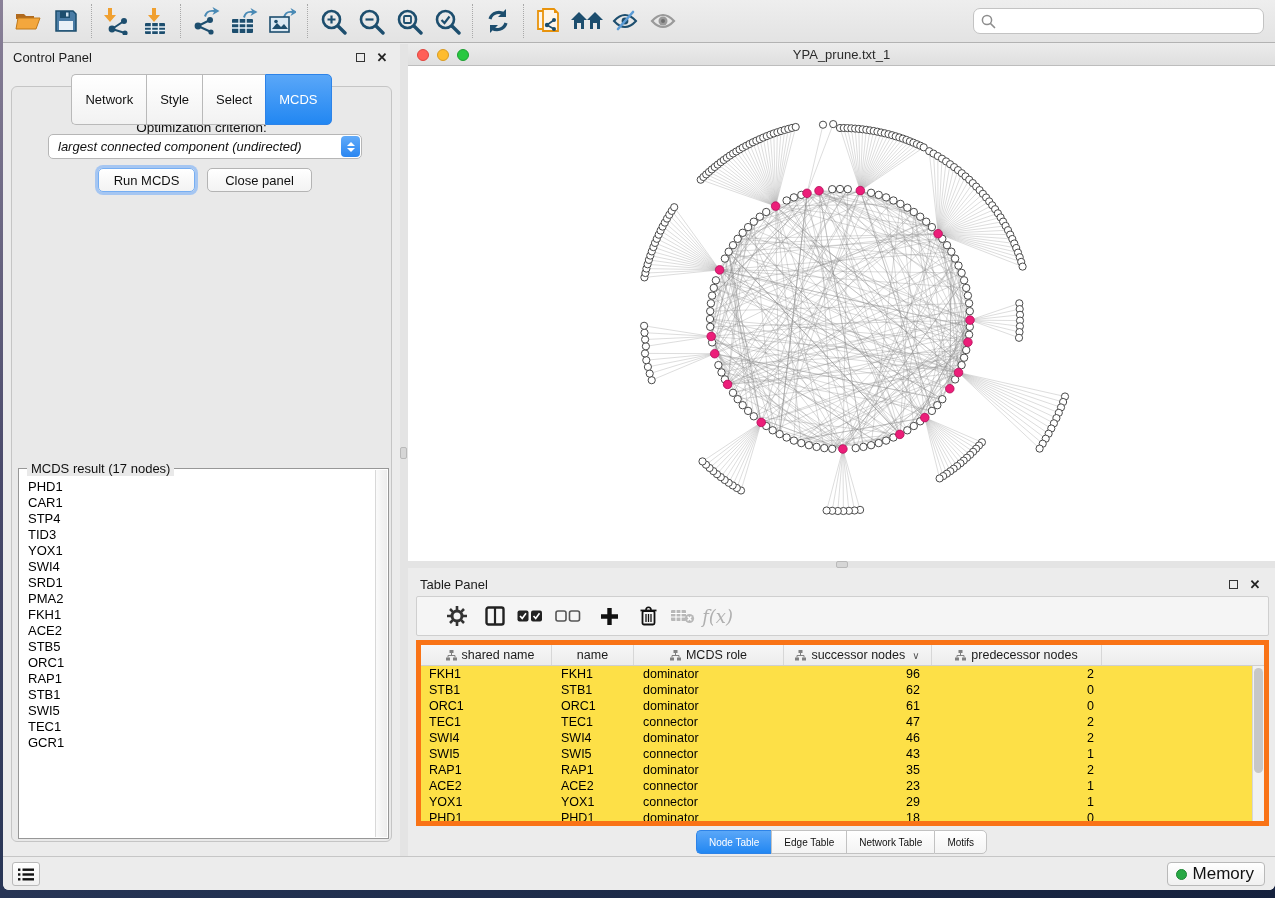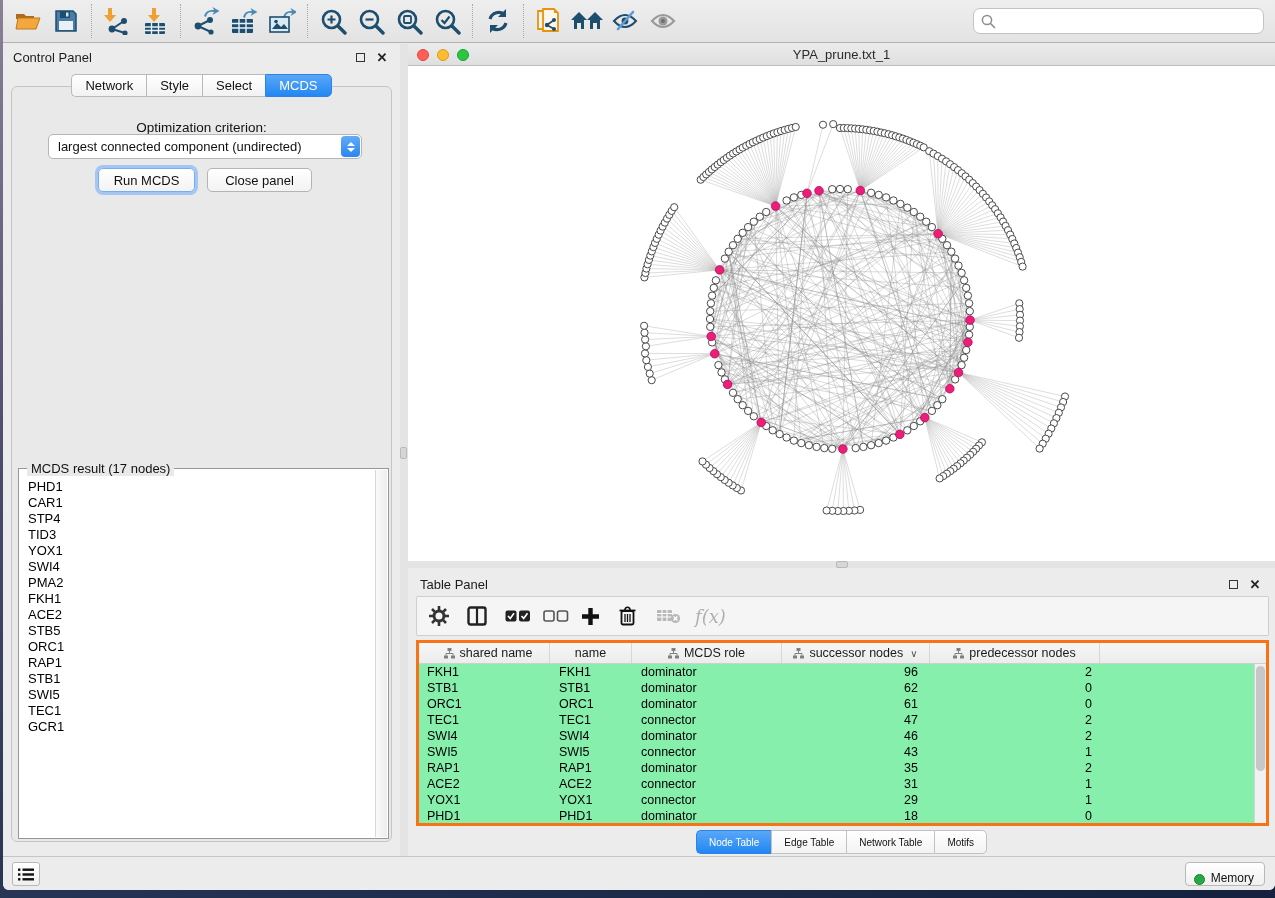--- a/index.html
+++ b/index.html
@@ -28,29 +28,29 @@
   .cp-title { position:absolute; left:0; top:0; right:0; height:26px; display:flex; align-items:center;
               font-size:13px; color:#1c1c1c; padding:0 10px; }
   .cp-title .ttl { flex:1; }
   .mini-ico { width:16px; height:16px; display:flex; align-items:center; justify-content:center;
               background:transparent; border:none; cursor:pointer; margin-left:6px; color:#222; }
   .float-sq { width:9px; height:9px; border:1.5px solid #333; display:inline-block; }
   .close-x { font-size:13px; font-weight:bold; color:#222; line-height:1; }
   .cp-body { position:absolute; left:8px; right:8px; top:42px; bottom:14px; background:#e9e9e9;
              border:1px solid #c5c5c5; border-radius:6px; }
   .cp-tabs { position:absolute; left:0; right:0; top:30px; display:flex; justify-content:center; z-index:3; }
-  .cp-tab { font-size:13px; padding:3px 13px; background:linear-gradient(#fff,#f2f2f2); border:1px solid #b9b9b9;
+  .cp-tab { font-size:13px; padding:17px 13px; background:linear-gradient(#fff,#f2f2f2); border:1px solid #b9b9b9;
             border-right:none; color:#111; cursor:pointer; }
   .cp-tab:first-child { border-radius:5px 0 0 5px; }
   .cp-tab:last-child { border-radius:0 5px 5px 0; border-right:1px solid #b9b9b9; }
   .cp-tab.active { background:linear-gradient(#5aa7f8,#2287f2); border-color:#2d83e8; color:#fff; }
   .opt-label { position:absolute; left:0; right:0; top:33px; text-align:center; font-size:13.5px; color:#111; }
   .dropdown { position:absolute; left:36px; top:47px; width:314px; height:25px; background:#fff;
               border:1px solid #b6b6b6; border-radius:5px; display:flex; align-items:center; cursor:pointer; }
-  .dropdown .dd-text { flex:1; font-size:13px; padding-left:9px; color:#111; white-space:nowrap; overflow:hidden; }
+  .dropdown .dd-text { flex:1; font-size:13px; padding-left:9px; color:#111; white-space:nowrap; overflow:hidden;font-style:italic; }
   .dd-step { width:19px; height:21px; margin-right:1px; border-radius:4px; background:linear-gradient(#62abf9,#2a86f1);
              display:flex; flex-direction:column; align-items:center; justify-content:center; gap:2px; }
   .dd-step .up { width:0; height:0; border-left:4px solid transparent; border-right:4px solid transparent; border-bottom:4px solid #fff; }
   .dd-step .dn { width:0; height:0; border-left:4px solid transparent; border-right:4px solid transparent; border-top:4px solid #fff; }
   .btn-row { position:absolute; left:0; right:0; top:81px; height:25px; }
   .pbtn { position:absolute; height:24px; font-size:13px; background:linear-gradient(#fff,#f3f3f3);
           border:1px solid #b4b4b4; border-radius:5px; cursor:pointer; color:#111; }
   .run-btn { left:86px; width:97px; box-shadow:0 0 0 3px rgba(110,170,250,.55); border-color:#76aef2; }
   .closep-btn { left:195px; width:105px; }
   .mcds-group { position:absolute; left:6px; width:371px; top:381px; height:371px; background:#fff;
@@ -81,23 +81,23 @@
   .net-canvas { position:absolute; left:0; right:0; top:22px; bottom:0; background:#fff; overflow:hidden; }
 
   
   .table-panel { position:absolute; left:405px; right:0; top:568px; bottom:34px; background:#ececec; }
   .tp-title { position:absolute; left:0; top:0; right:0; height:24px; display:flex; align-items:flex-end;
               font-size:13px; color:#1c1c1c; padding:0 12px; }
   .tp-title .ttl { flex:1; }
   .tp-toolbar { position:absolute; left:8px; right:6px; top:28px; height:40px; background:#f5f5f5;
                 border:1px solid #cfcfcf; border-radius:2px; display:flex; align-items:center; padding-left:12px; gap:0; }
   .tp-btn { width:38px; height:34px; border:none; background:transparent; display:flex; align-items:center;
-            justify-content:flex-start; cursor:pointer; }
+            justify-content:flex-end; cursor:pointer; }
   .fx { font-family:"DejaVu Serif", serif; font-style:italic; font-size:18px; color:#b0b0b0; }
-  .tbl { position:absolute; left:8px; right:6px; top:72px; bottom:30px; background:#86efac; border:3px solid #f97316; }
+  .tbl { position:absolute; left:8px; right:6px; top:72px; bottom:30px; background:#fde047; border:5px solid #f97316; }
   .tbl-head { display:flex; height:21px; background:linear-gradient(#f6f6f6,#ececec); border-bottom:1px solid #cfcfcf; }
   .th { display:flex; align-items:center; justify-content:center; gap:5px; font-size:12.5px; color:#1b1b1b;
         border-right:1px solid #d7d7d7; height:100%; cursor:pointer; }
   .th .sort { font-size:10px; color:#555; margin-left:2px; }
   .tbl-rows { position:absolute; left:0; right:12px; top:21px; bottom:0; overflow:hidden; }
   .trow { display:flex; height:16px; cursor:default; }
   .td { font-size:12.5px; color:#000; line-height:16px; white-space:nowrap; overflow:hidden; }
   .c0 { width:131px; padding-left:8px; }
   .c1 { width:82px;  padding-left:9px; }
   .c2 { width:150px; padding-left:9px; }
@@ -110,22 +110,22 @@
             border-right:none; color:#111; cursor:pointer; }
   .tp-tab:first-child { border-radius:5px 0 0 5px; }
   .tp-tab:last-child { border-radius:0 5px 5px 0; border-right:1px solid #c2c2c2; }
   .tp-tab.active { background:linear-gradient(#5aa7f8,#2287f2); border-color:#2d83e8; color:#fff; }
 
   
   .statusbar { position:absolute; left:0; right:0; bottom:0; height:34px; background:#ececec; border-top:1px solid #c6c6c6; }
   .list-btn { position:absolute; left:9px; top:5px; width:28px; height:24px; background:linear-gradient(#fff,#f0f0f0);
               border:1px solid #b9b9b9; border-radius:3px; display:flex; align-items:center; justify-content:center; cursor:pointer; }
   .mem-btn { position:absolute; right:10px; top:5px; height:24px; padding:0 10px 0 8px; background:linear-gradient(#fff,#f0f0f0);
-             border:1px solid #b9b9b9; border-radius:4px; display:flex; align-items:flex-end; gap:6px;
-             font-size:12px; color:#111; cursor:pointer; }
+             border:1px solid #b9b9b9; border-radius:4px; display:flex; align-items:center; gap:6px;
+             font-size:17px; color:#111; cursor:pointer; }
   .mem-dot { width:11px; height:11px; border-radius:50%; background:#27a844; border:1px solid #1d8534; }
 
   .treeicon { display:inline-block; }
 </style>
 </head>
 <body>
 
 <div class="app">
 
   <div class="toolbar">
@@ -305,20 +305,21 @@
       </div>
       <div class="mcds-group">
         <span class="mcds-legend">MCDS result (17 nodes)</span>
         <div class="mcds-list">
             <div class="mcds-item">PHD1</div>
             <div class="mcds-item">CAR1</div>
             <div class="mcds-item">STP4</div>
             <div class="mcds-item">TID3</div>
             <div class="mcds-item">YOX1</div>
             <div class="mcds-item">SWI4</div>
+            <div class="mcds-item">SRD1</div>
             <div class="mcds-item">PMA2</div>
             <div class="mcds-item">FKH1</div>
             <div class="mcds-item">ACE2</div>
             <div class="mcds-item">STB5</div>
             <div class="mcds-item">ORC1</div>
             <div class="mcds-item">RAP1</div>
             <div class="mcds-item">STB1</div>
             <div class="mcds-item">SWI5</div>
             <div class="mcds-item">TEC1</div>
             <div class="mcds-item">GCR1</div>
@@ -1245,21 +1246,21 @@
             <div class="td c0">RAP1</div>
             <div class="td c1">RAP1</div>
             <div class="td c2">dominator</div>
             <div class="td c3">35</div>
             <div class="td c4">2</div>
           </div>
           <div class="trow">
             <div class="td c0">ACE2</div>
             <div class="td c1">ACE2</div>
             <div class="td c2">connector</div>
-            <div class="td c3">31</div>
+            <div class="td c3">23</div>
             <div class="td c4">1</div>
           </div>
           <div class="trow">
             <div class="td c0">YOX1</div>
             <div class="td c1">YOX1</div>
             <div class="td c2">connector</div>
             <div class="td c3">29</div>
             <div class="td c4">1</div>
           </div>
           <div class="trow">

